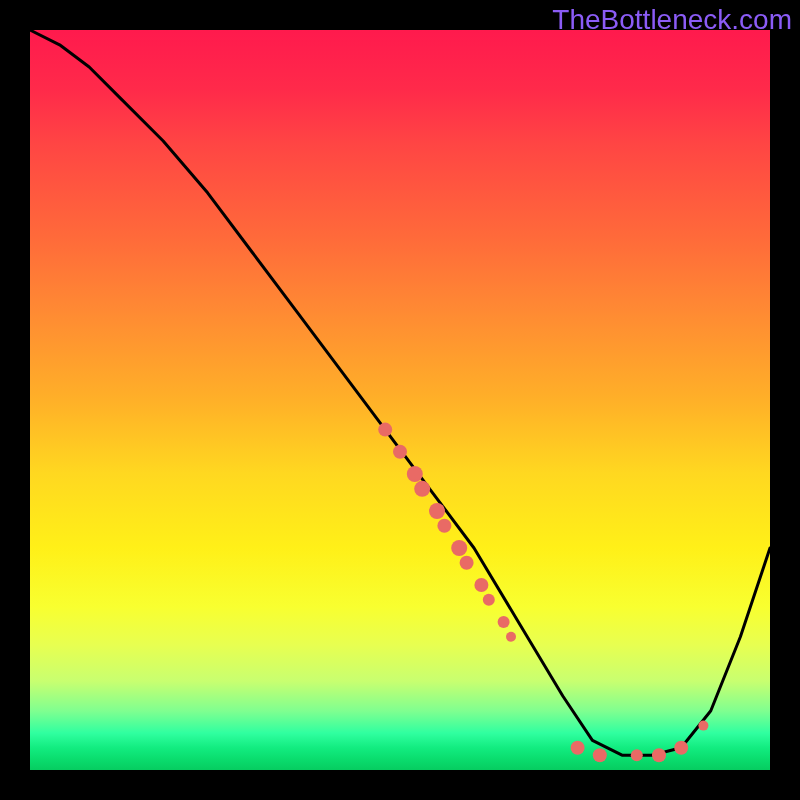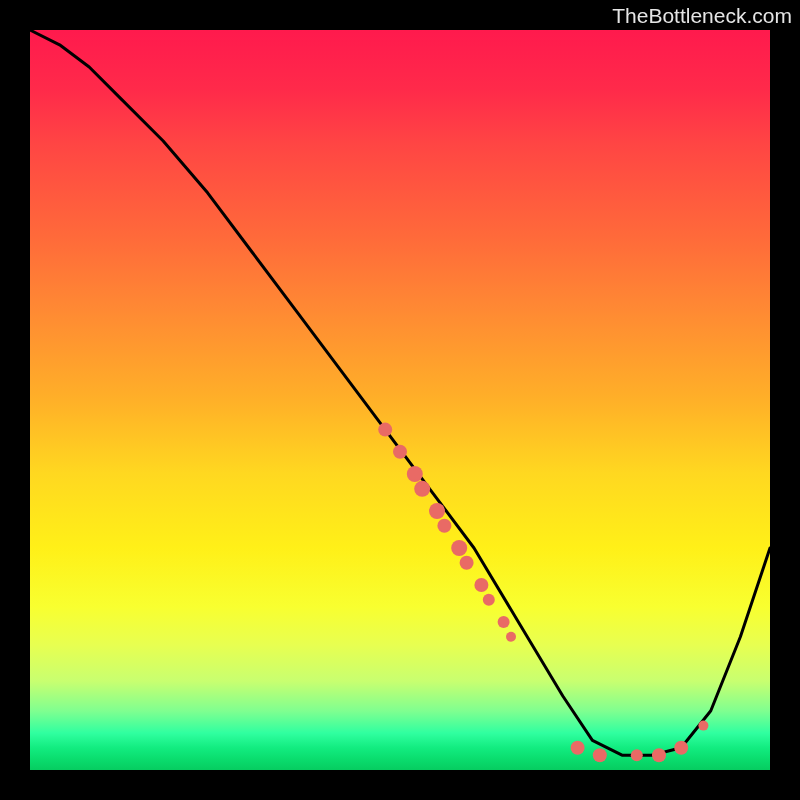--- a/index.html
+++ b/index.html
@@ -1,17 +1,17 @@
 <!DOCTYPE html>
 <html><head>
 <meta charset="utf-8">
 <style>
   * { margin: 0; padding: 0; box-sizing: border-box; }
   body { width: 800px; height: 800px; background: #000; position: relative; overflow: hidden; font-family: Arial, sans-serif; }
-  .watermark { position: absolute; top: 4px; right: 8px; color: #e5e5e5; font-size: 21px; font-weight: 500; z-index: 10; }
+  .watermark { position: absolute; top: 4px; right: 8px; color: #8b5cf6; font-size: 28px; font-weight: 500; z-index: 10; }
   .plot-area { position: absolute; left: 30px; top: 30px; width: 740px; height: 740px; }
   .gradient-bg { position: absolute; inset: 0; background: linear-gradient(to bottom,
       #ff1a4d 0%,
       #ff2a4a 8%,
       #ff4444 15%,
       #ff6a3a 28%,
       #ff8a33 38%,
       #ffb028 50%,
       #ffd820 60%,
       #fff018 70%,

